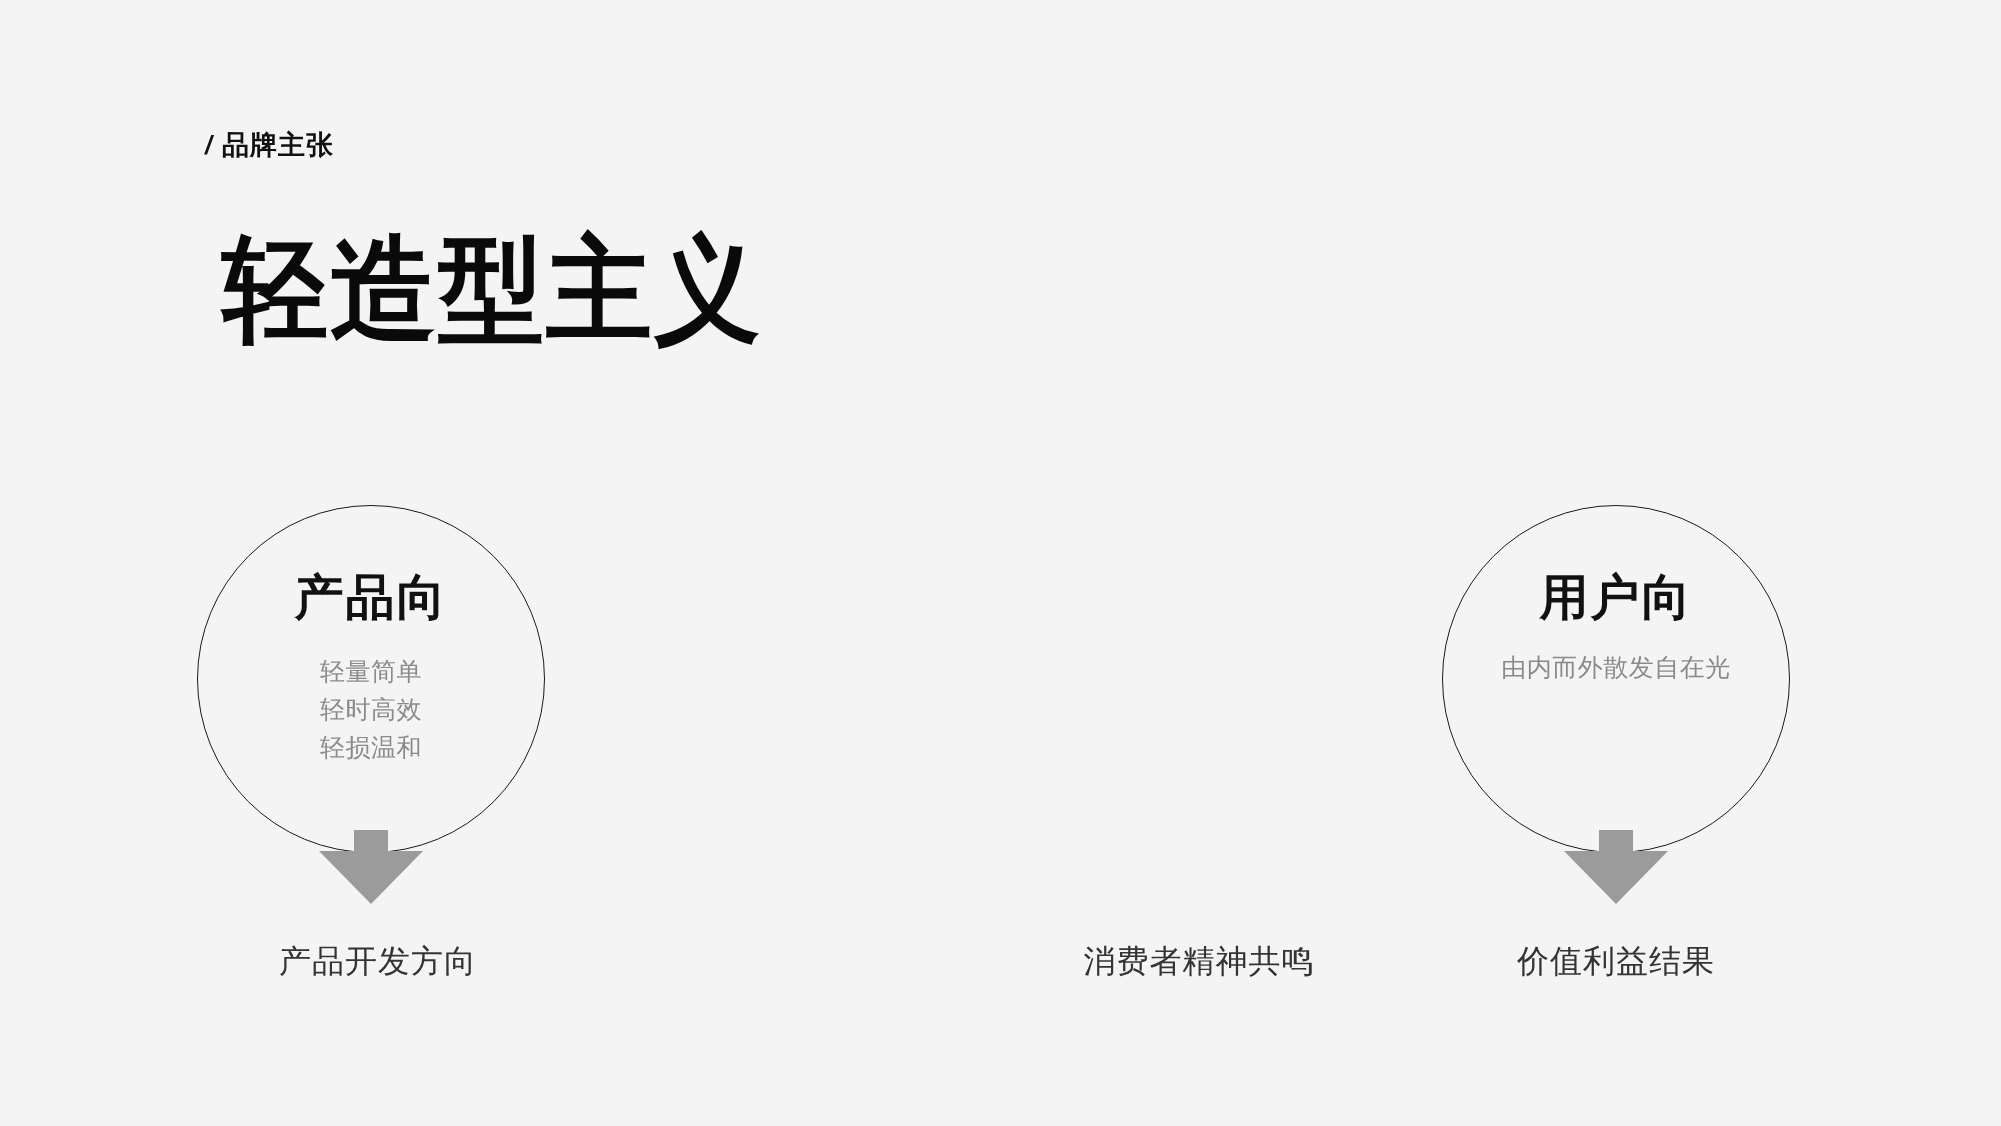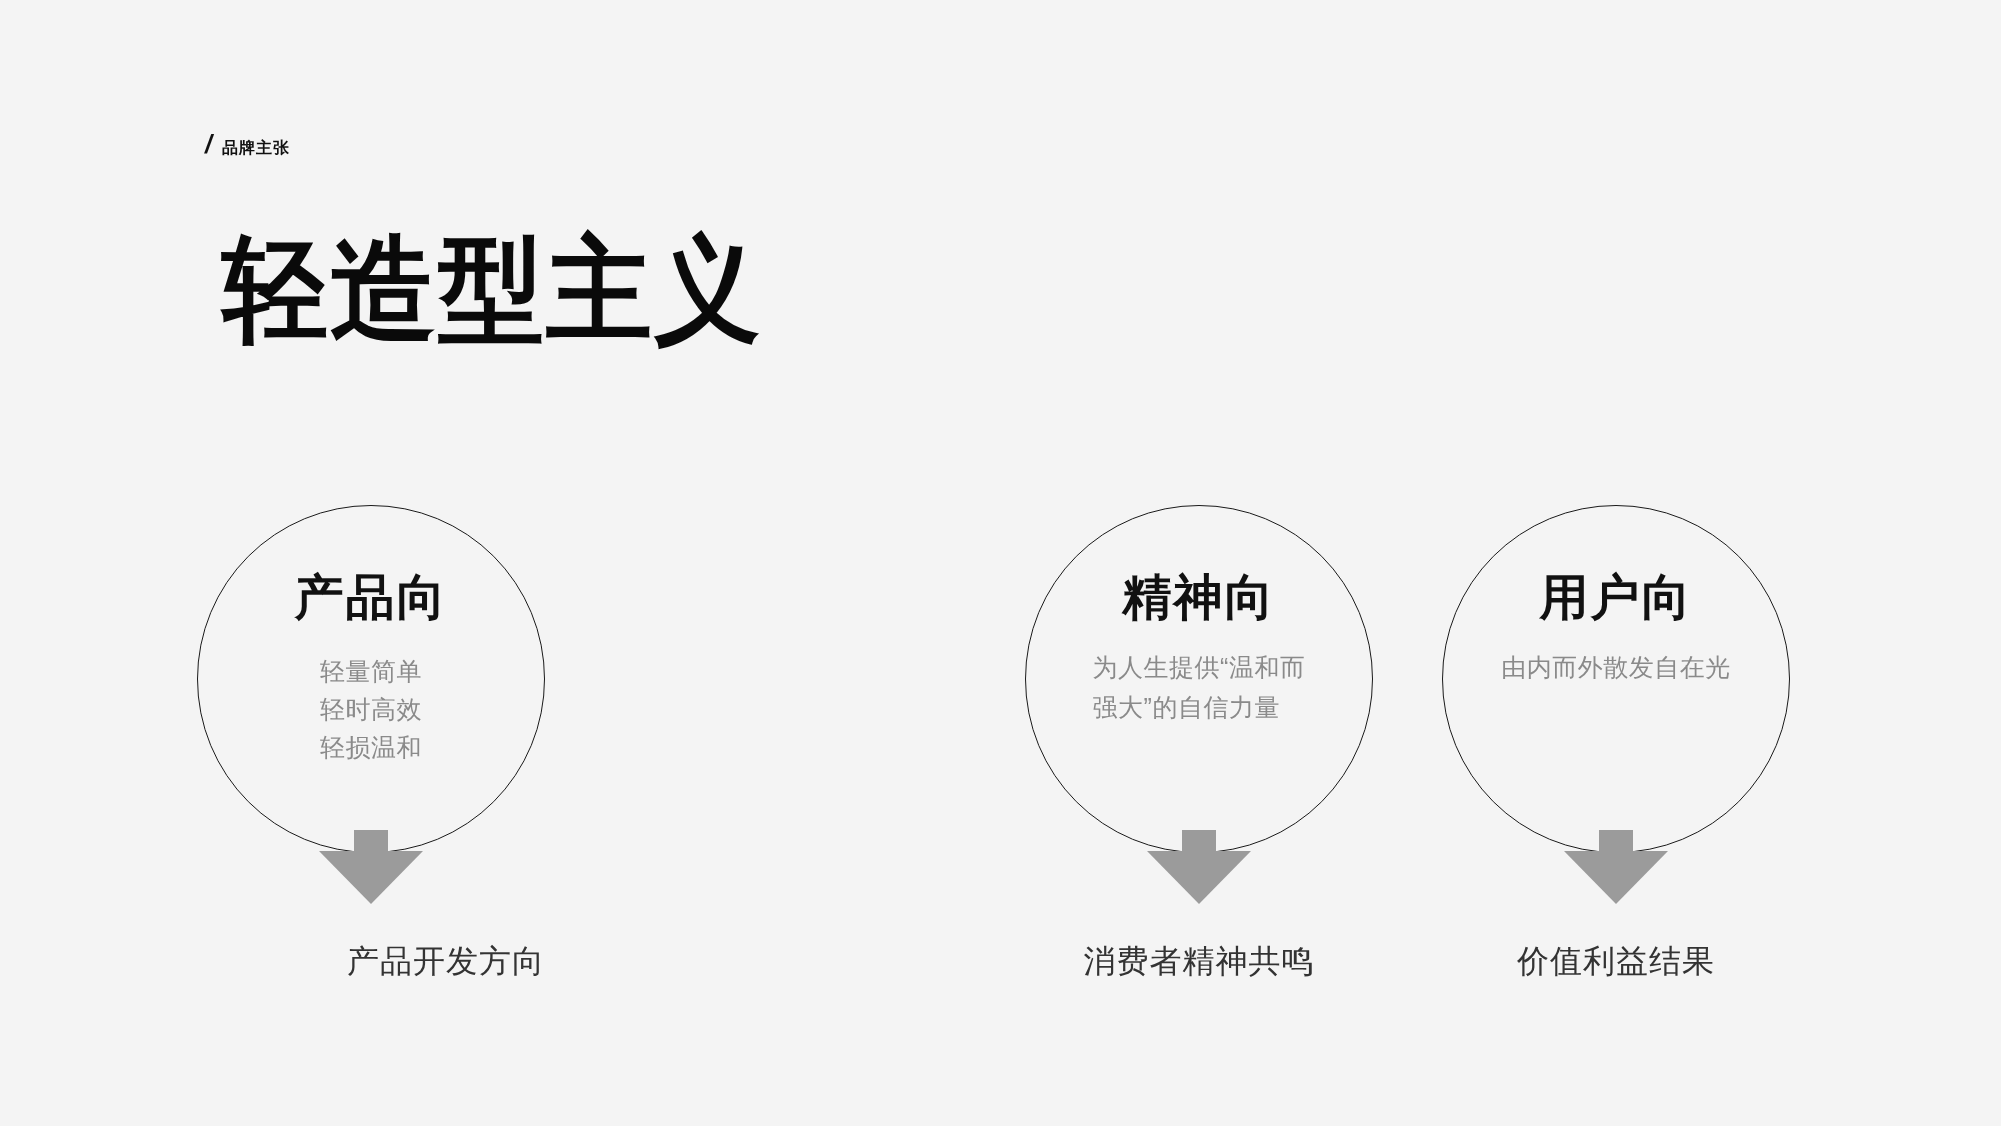--- a/index.html
+++ b/index.html
@@ -31,21 +31,21 @@
     gap: 10px;
   }
   .eyebrow .slash {
     font-size: 25px;
     font-weight: 700;
     color: #111111;
     font-style: italic;
     line-height: 1;
   }
   .eyebrow .eyebrow-text {
-    font-size: 16px;
+    font-size: 27px;
     font-weight: 700;
     color: #111111;
     letter-spacing: 1px;
     line-height: 1;
   }
 
   
   .main-title {
     position: absolute;
     left: 222px;
@@ -165,21 +165,21 @@
     position: absolute;
     top: 0;
     width: 348px;
     text-align: center;
     font-size: 32px;
     color: #333333;
     letter-spacing: 1px;
     line-height: 1;
     white-space: nowrap;
   }
-  .caption.c1 { left: 197px; text-align: right; }
+  .caption.c1 { left: 204px; }
   .caption.c2 { left: 614px; }
   .caption.c3 { left: 1025px; }
   .caption.c4 { left: 1442px; }
 </style>
 </head>
 <body>
 
 <div class="slide">
 
   <div class="eyebrow">
@@ -201,34 +201,20 @@
           <div class="line">轻损温和</div>
         </div>
       </div>
       <div class="arrow">
         <div class="stem"></div>
         <div class="head"></div>
       </div>
     </div>
 
 
-    <div class="node n3">
-      <div class="circle"></div>
-      <div class="node-inner">
-        <div class="node-heading">精神向</div>
-        <div class="node-lines para">
-          <div class="line">为人生提供“温和而</div>
-          <div class="line">强大”的自信力量</div>
-        </div>
-      </div>
-      <div class="arrow">
-        <div class="stem"></div>
-        <div class="head"></div>
-      </div>
-    </div>
 
     <div class="node n4">
       <div class="circle"></div>
       <div class="node-inner">
         <div class="node-heading">用户向</div>
         <div class="node-lines para">
           <div class="line">由内而外散发自在光</div>
         </div>
       </div>
       <div class="arrow">

